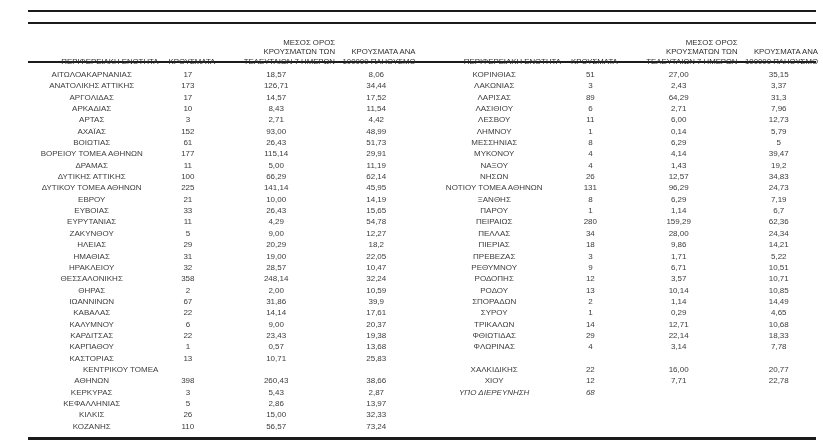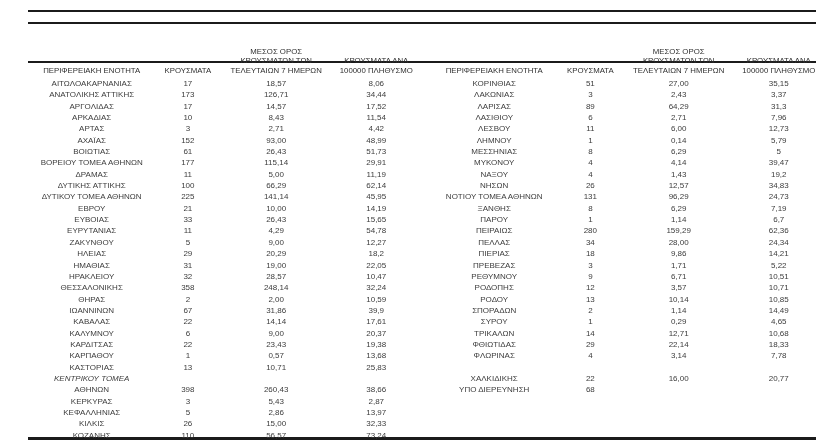--- a/index.html
+++ b/index.html
@@ -16,30 +16,30 @@
     position:absolute;top:24px;left:24px;width:795px;
     display:flex;gap:10px;
   }
   .panel{flex:1;min-width:0;}
   table{border-collapse:collapse;table-layout:fixed;width:100%;}
   col.c-region{width:34.5%;}
   col.c-cases{width:14.5%;}
   col.c-avg{width:30.5%;}
   col.c-per{width:20.5%;}
   thead th{
-    height:34px;vertical-align:bottom;text-align:center;
+    height:34px;vertical-align:bottom;text-align:right;
     font-weight:normal;font-size:7.8px;line-height:9.3px;
-    padding:17px 1px 3px 1px;color:#2e2e2e;white-space:pre-line;
+    padding:8px 1px 3px 1px;color:#2e2e2e;white-space:pre-line;
   }
   tbody td{
     height:11.35px;line-height:11.35px;font-size:8px;
     text-align:center;padding:0 1px;white-space:nowrap;overflow:hidden;
   }
-  tr.italic td{}
-  tr.align-left td:first-child{text-align:center;font-style:italic;}
+  tr.italic td{font-style:italic;}
+  tr.align-left td:first-child{text-align:right;}
 </style>
 </head>
 <body>
 
 <div class="rule" id="rule-top1"></div>
 <div class="rule" id="rule-top2"></div>
 <div class="rule" id="rule-header"></div>
 <div class="rule" id="rule-bottom"></div>
 
 <div class="panels">
@@ -435,20 +435,26 @@
             <td></td>
             <td></td>
             <td></td>
           </tr>
           <tr>
             <td>ΧΑΛΚΙΔΙΚΗΣ</td>
             <td>22</td>
             <td>16,00</td>
             <td>20,77</td>
           </tr>
+          <tr>
+            <td>ΧΙΟΥ</td>
+            <td>12</td>
+            <td>7,71</td>
+            <td>22,78</td>
+          </tr>
           <tr class="italic">
             <td>ΥΠΟ ΔΙΕΡΕΥΝΗΣΗ</td>
             <td>68</td>
             <td></td>
             <td></td>
           </tr>
           <tr>
             <td></td>
             <td></td>
             <td></td>

